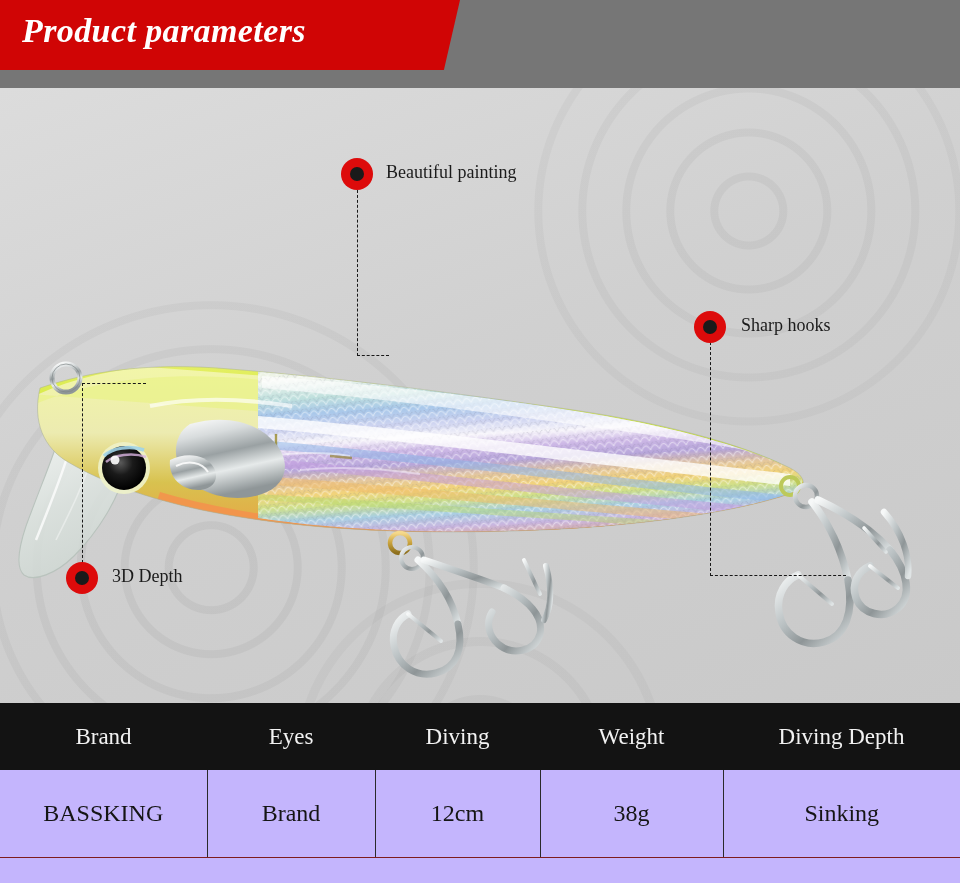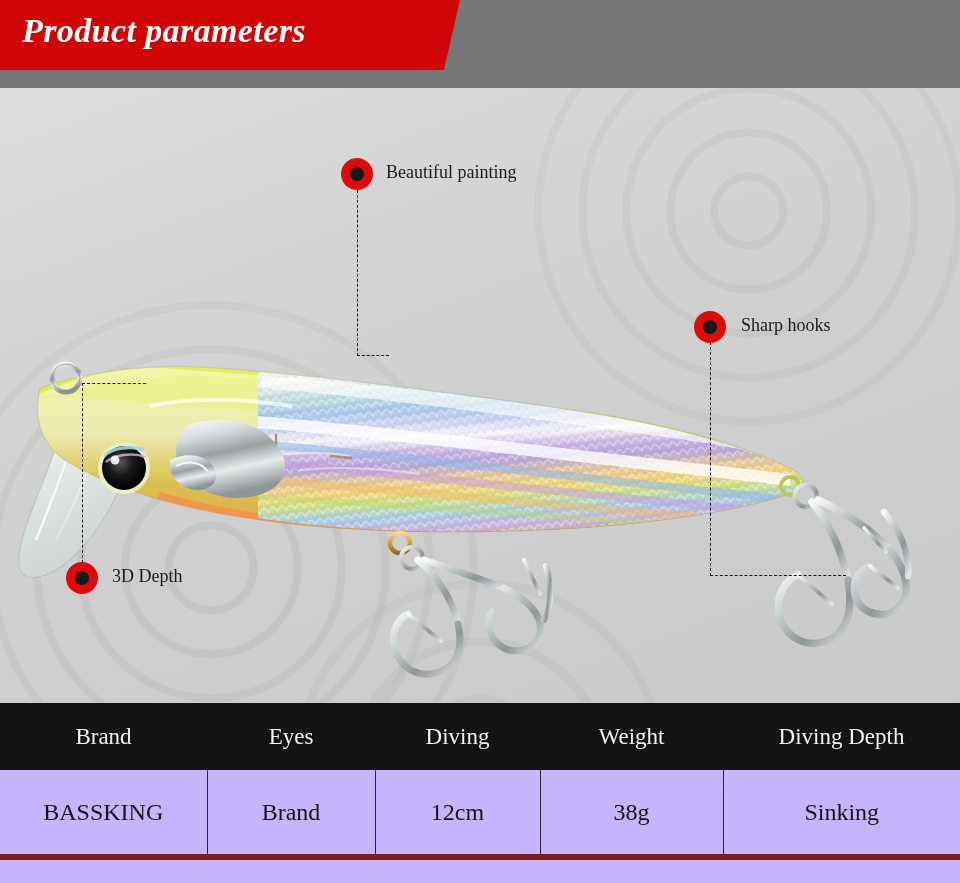--- a/index.html
+++ b/index.html
@@ -106,21 +106,21 @@
     text-align: center;
     border: none;
   }
   .spec-table td {
     height: 87px;
     background: transparent;
     color: #151515;
     font-size: 24px;
     text-align: center;
     border-right: 1px solid #2a2a2a;
-    border-bottom: 6px solid #7f1d1d;
+    border-bottom: 1px solid #7f1d1d;
   }
   .spec-table td:last-child { border-right: none; }
   .spec-table col.c1 { width: 207px; }
   .spec-table col.c2 { width: 168px; }
   .spec-table col.c3 { width: 165px; }
   .spec-table col.c4 { width: 183px; }
   .spec-table col.c5 { width: 237px; }
 </style>
 </head>
 <body>

